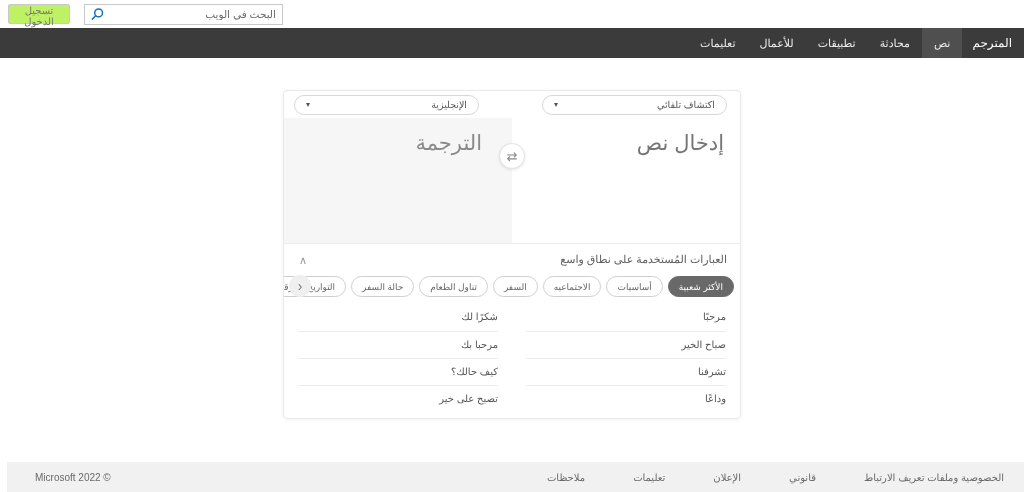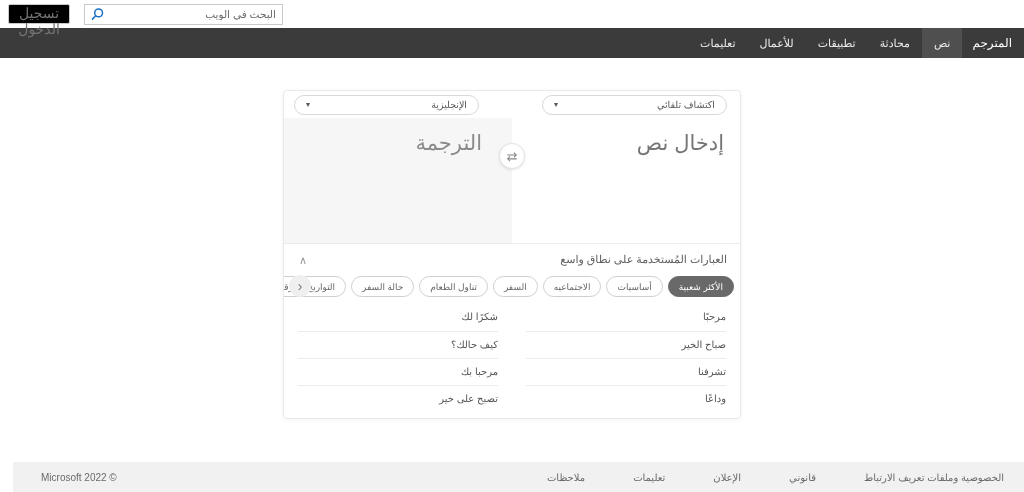--- a/index.html
+++ b/index.html
@@ -8,22 +8,22 @@
     font-family: "Liberation Sans", sans-serif;
     background: #ffffff;
     position: relative;
     overflow: hidden;
   }
 
   
   .top-header { height: 28px; display: flex; align-items: center; background: #fff; }
   .signin-btn {
     margin-left: 8px; width: 62px; height: 20px;
-    background: #000000; border: 1px solid #c9c9c9; border-radius: 2px;
-    font-family: inherit; font-size: 14px; color: #757575; cursor: pointer;
+    background: #bef264; border: 1px solid #c9c9c9; border-radius: 2px;
+    font-family: inherit; font-size: 10px; color: #757575; cursor: pointer;
   }
   .search-box {
     margin-left: 14px; width: 199px; height: 21px;
     border: 1px solid #c9c9c9; background: #fff;
     display: flex; align-items: center;
   }
   .search-icon-wrap { width: 24px; display: flex; justify-content: center; align-items: center; cursor: pointer; }
   .search-input {
     flex: 1; border: none; outline: none; height: 17px;
     font-family: inherit; font-size: 10.5px; color: #444; padding: 0 6px 0 2px;
@@ -103,21 +103,21 @@
   .phrase-item {
     height: 27px; line-height: 26px; margin: 0 14px;
     border-top: 1px solid #ececec;
     font-size: 10px; color: #555; cursor: pointer;
     overflow: hidden; white-space: nowrap;
   }
   .phrase-col .phrase-item:first-child { border-top: none; }
 
   
   .footer {
-    position: absolute; bottom: 0; left: 13px; right: 0; height: 30px;
+    position: absolute; bottom: 0; left: 7px; right: 0; height: 30px;
     background: #f1f1f1; display: flex; align-items: center;
   }
   .footer-copy { margin-left: 28px; font-size: 10px; color: #6a6a6a; }
   .footer-links { margin-left: auto; margin-right: 20px; direction: rtl; display: flex; gap: 16px; }
   .footer-link { font-size: 10px; color: #6a6a6a; cursor: pointer; white-space: nowrap; margin-left: 32px; }
 </style>
 </head>
 <body>
 
 <header class="top-header">
@@ -196,22 +196,22 @@
 
       <div class="phrase-grid">
         <div class="phrase-col">
           <div class="phrase-item">مرحبًا</div>
           <div class="phrase-item">صباح الخير</div>
           <div class="phrase-item">تشرفنا</div>
           <div class="phrase-item">وداعًا</div>
         </div>
         <div class="phrase-col">
           <div class="phrase-item">شكرًا لك</div>
+          <div class="phrase-item">مرحبا بك</div>
           <div class="phrase-item">كيف حالك؟</div>
-          <div class="phrase-item">مرحبا بك</div>
           <div class="phrase-item">تصبح على خير</div>
         </div>
       </div>
     </div>
 
   </section>
 </main>
 
 <footer class="footer">
   <span class="footer-copy">Microsoft 2022 ©</span>

